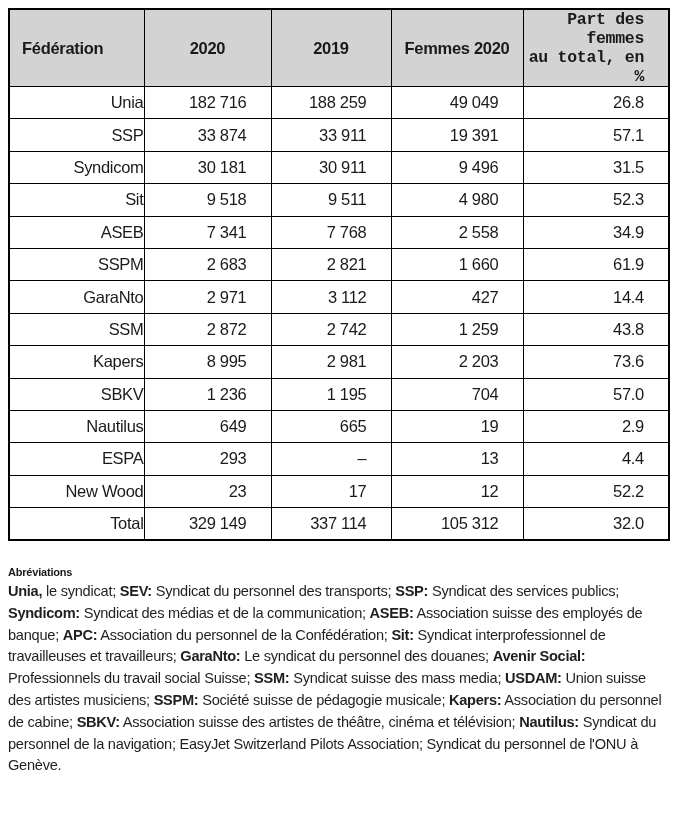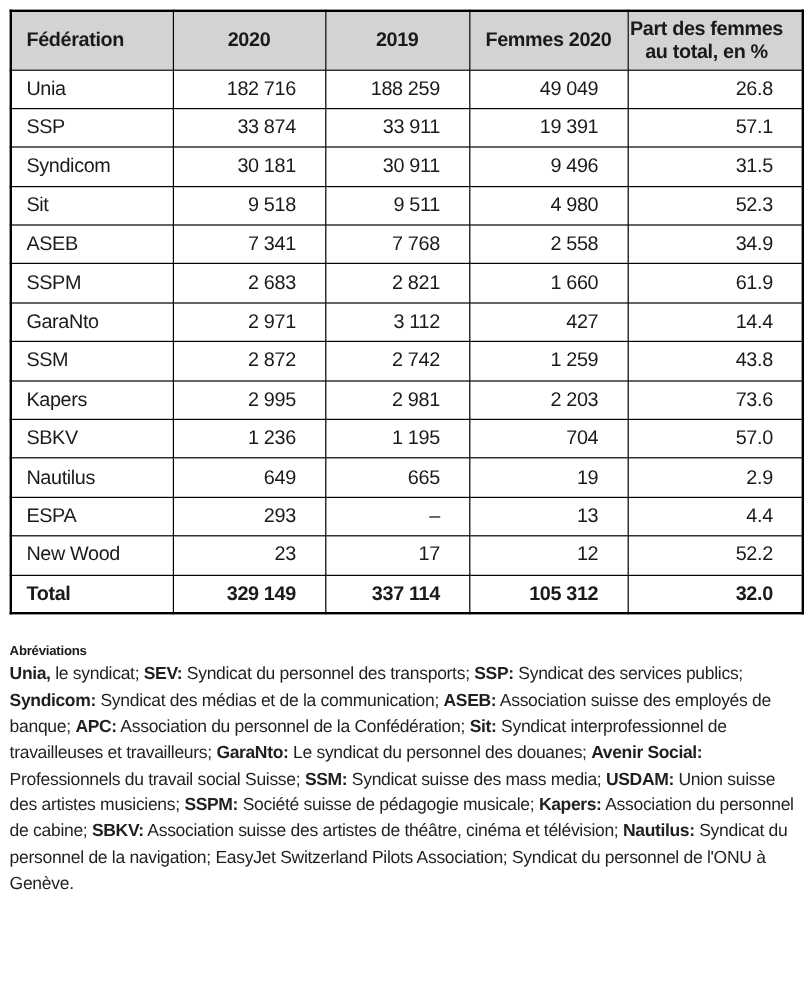--- a/index.html
+++ b/index.html
@@ -36,28 +36,30 @@
   table.fed-table { border: 2px solid #000; }
   thead th {
     background: #d3d3d3;
     font-weight: bold;
     height: 49px;
     text-align: center;
     font-size: 16.5px;
   }
   thead th.h-left { text-align: left; padding-left: 12px; }
   thead th.h-right {
-    padding-right: 14px;
+    text-align: right;
+    padding-right: 24px;
     white-space: pre-line;
     line-height: 19px;
+    font-family: Liberation Mono, monospace;
   }
   tbody td { height: 32.4px; }
-  td.t-left  { text-align: left;  padding-left: 12px; }
+  td.t-left  { text-align: right;  padding-left: 12px; }
   td.t-num   { text-align: right; padding-right: 24px; }
-  tr.total-row td { font-weight: bold; }
+  tr.total-row td { font-weight: normal; }
   .footnote { margin-top: 25px; width: 660px; }
   .footnote h3 {
     font-size: 11px;
     font-weight: bold;
     letter-spacing: -0.2px;
     margin-bottom: 3px;
   }
   .footnote p {
     font-size: 14.6px;
     line-height: 21.8px;
@@ -152,21 +154,21 @@
     <tr>
       <td class="t-left">SSM</td>
       <td class="t-num">2 872</td>
       <td class="t-num">2 742</td>
       <td class="t-num">1 259</td>
       <td class="t-num">43.8</td>
     </tr>
 
     <tr>
       <td class="t-left">Kapers</td>
-      <td class="t-num">2 995</td>
+      <td class="t-num">8 995</td>
       <td class="t-num">2 981</td>
       <td class="t-num">2 203</td>
       <td class="t-num">73.6</td>
     </tr>
 
 
     <tr>
       <td class="t-left">SBKV</td>
       <td class="t-num">1 236</td>
       <td class="t-num">1 195</td>

